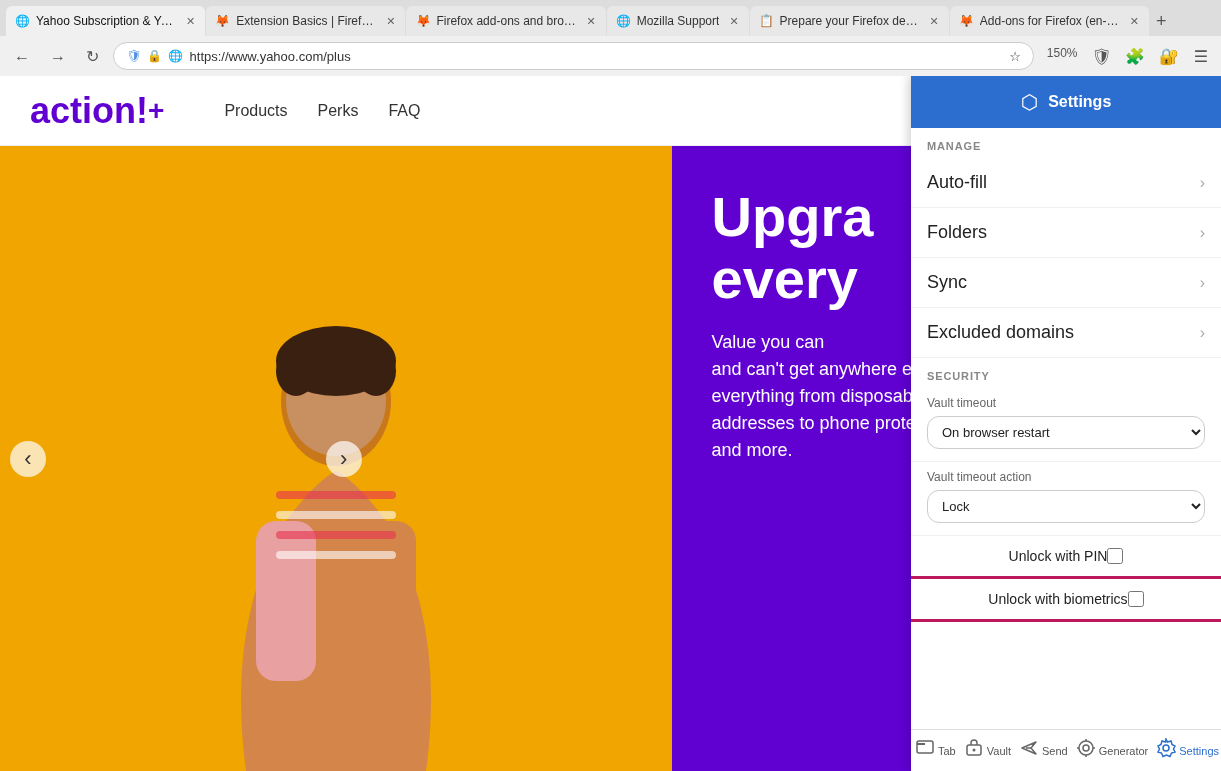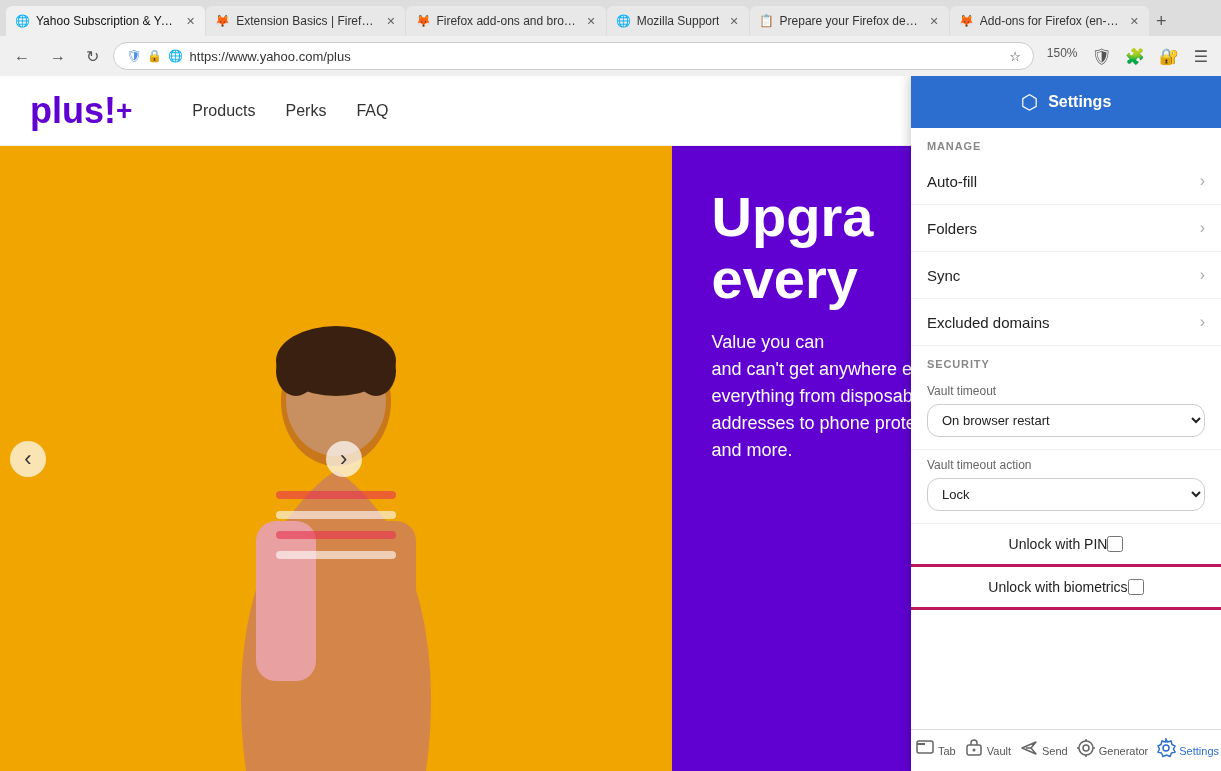--- a/index.html
+++ b/index.html
@@ -41,21 +41,21 @@
     .carousel-btn.right { right: 10px; }
 
     
     .settings-panel { position: absolute; top: 0; right: 0; width: 310px; height: 100%; background: #fff; box-shadow: -2px 0 10px rgba(0,0,0,0.2); display: flex; flex-direction: column; z-index: 100; }
     .settings-header { background: #2c6ecf; display: flex; align-items: center; justify-content: center; padding: 14px; gap: 10px; }
     .settings-header-icon { color: #fff; font-size: 20px; }
     .settings-title { color: #fff; font-size: 16px; font-weight: bold; }
     .settings-body { flex: 1; overflow-y: auto; }
     .settings-section-label { font-size: 11px; font-weight: bold; color: #888; padding: 12px 16px 6px 16px; letter-spacing: 0.08em; text-transform: uppercase; }
     .settings-item { display: flex; align-items: center; justify-content: space-between; padding: 14px 16px; border-bottom: 1px solid #f0f0f0; cursor: pointer; background: #fff; }
-    .settings-item-label { font-size: 15px; color: #222; }
+    .settings-item-label { font-size: 18px; color: #222; }
     .settings-chevron { color: #aaa; font-size: 16px; }
     .settings-field { padding: 8px 16px 12px 16px; border-bottom: 1px solid #f0f0f0; }
     .settings-field-label { font-size: 12px; color: #666; margin-bottom: 6px; }
     .settings-select { width: 100%; padding: 7px 10px; border: 1px solid #ccc; border-radius: 12px; font-size: 13px; color: #222; background: #fff; cursor: pointer; appearance: auto; }
     .settings-checkbox-row { display: flex; align-items: center; justify-content: center; padding: 12px 16px; border-bottom: 3px solid #be185d; }
     .settings-checkbox-label { font-size: 14px; color: #222; }
     .settings-checkbox { width: 16px; height: 16px; border: 1px solid #aaa; cursor: pointer; }
     .settings-footer { display: flex; border-top: 1px solid #ddd; background: #fff; }
     .footer-tab { flex: 1; display: flex; flex-direction: row; align-items: center; justify-content: center; padding: 8px 4px; cursor: pointer; font-size: 11px; color: #555; gap: 3px; }
     .footer-tab.active { color: #2c6ecf; }
@@ -126,21 +126,21 @@
     </div>
   </div>
 </div>
 
 <div class="page-content">
 
   <div class="yahoo-page">
 
     <div class="yahoo-header">
       <div class="yahoo-logo">
-        <span class="yahoo-logo-text">plus!</span>
+        <span class="yahoo-logo-text">action!</span>
         <span class="yahoo-logo-plus"><b>+</b></span>
       </div>
       <nav class="yahoo-nav">
         <span class="yahoo-nav-item">Products</span>
         <span class="yahoo-nav-item">Perks</span>
         <span class="yahoo-nav-item">FAQ</span>
       </nav>
     </div>
 
     <div class="yahoo-hero">

